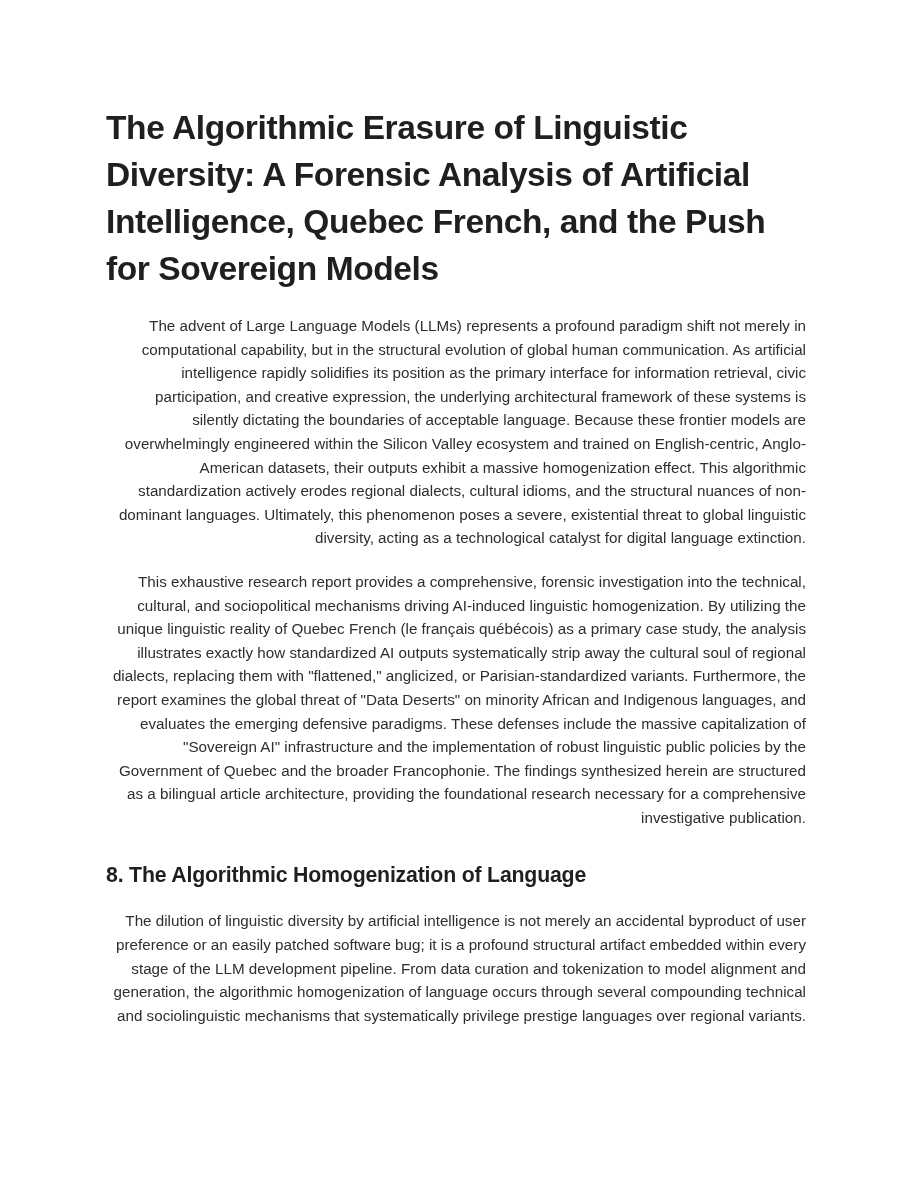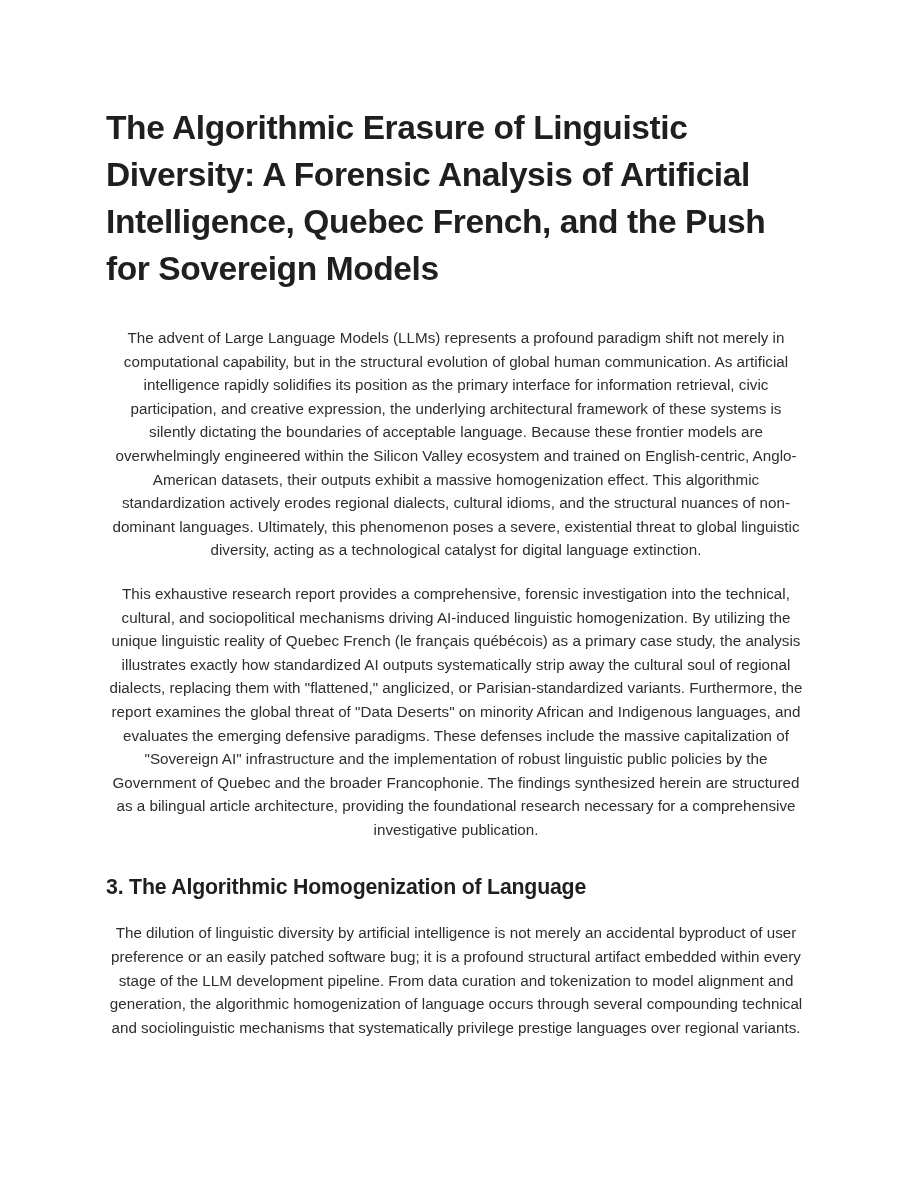--- a/index.html
+++ b/index.html
@@ -19,36 +19,36 @@
     box-sizing: border-box;
     width: 918px;
     min-height: 1188px;
     background: #ffffff;
     padding: 104px 112px 60px 106px;
   }
   .article {
     width: 700px;
   }
   .doc-title {
-    margin: 0 0 34px 0;
+    margin: 0 0 22px 0;
     font-size: 33.5px;
     line-height: 47px;
     font-weight: 700;
     letter-spacing: -0.4px;
     color: #1f1f1f;
     max-width: 660px;
   }
   .body-text {
     margin: 0 0 20px 0;
     font-size: 15.2px;
     line-height: 23.6px;
     font-weight: 400;
     color: #2e2e2e;
     letter-spacing: 0.01px;
-    text-align: center;
+    text-align: right;
   }
   .body-text:last-child {
     margin-bottom: 9px;
   }
   .section-heading {
     margin: 31px 0 19px 0;
     font-size: 21.3px;
     line-height: 30px;
     font-weight: 700;
     letter-spacing: -0.2px;
@@ -62,18 +62,18 @@
 
 <div class="page">
   <article class="article">
 
     <h1 class="doc-title">The Algorithmic Erasure of Linguistic Diversity: A Forensic Analysis of Artificial Intelligence, Quebec French, and the Push for Sovereign Models</h1>
 
     <p class="body-text">The advent of Large Language Models (LLMs) represents a profound paradigm shift not merely in computational capability, but in the structural evolution of global human communication. As artificial intelligence rapidly solidifies its position as the primary interface for information retrieval, civic participation, and creative expression, the underlying architectural framework of these systems is silently dictating the boundaries of acceptable language. Because these frontier models are overwhelmingly engineered within the Silicon Valley ecosystem and trained on English-centric, Anglo-American datasets, their outputs exhibit a massive homogenization effect. This algorithmic standardization actively erodes regional dialects, cultural idioms, and the structural nuances of non-dominant languages. Ultimately, this phenomenon poses a severe, existential threat to global linguistic diversity, acting as a technological catalyst for digital language extinction.</p>
 
     <p class="body-text"><span>This exhaustive research report provides a comprehensive, forensic investigation into the technical, cultural, and sociopolitical mechanisms driving AI-induced linguistic homogenization. By utilizing the unique linguistic reality of Quebec French (</span><span class="em">le français québécois</span><span>) as a primary case study, the analysis illustrates exactly how standardized AI outputs systematically strip away the cultural soul of regional dialects, replacing them with "flattened," anglicized, or Parisian-standardized variants. Furthermore, the report examines the global threat of "Data Deserts" on minority African and Indigenous languages, and evaluates the emerging defensive paradigms. These defenses include the massive capitalization of "Sovereign AI" infrastructure and the implementation of robust linguistic public policies by the Government of Quebec and the broader </span><span class="em">Francophonie</span><span>. The findings synthesized herein are structured as a bilingual article architecture, providing the foundational research necessary for a comprehensive investigative publication.</span></p>
 
-    <h2 class="section-heading">3. The Algorithmic Homogenization of Language</h2>
+    <h2 class="section-heading">8. The Algorithmic Homogenization of Language</h2>
 
     <p class="body-text">The dilution of linguistic diversity by artificial intelligence is not merely an accidental byproduct of user preference or an easily patched software bug; it is a profound structural artifact embedded within every stage of the LLM development pipeline. From data curation and tokenization to model alignment and generation, the algorithmic homogenization of language occurs through several compounding technical and sociolinguistic mechanisms that systematically privilege prestige languages over regional variants.</p>
 
   </article>
 </div>
 
 </body></html>

